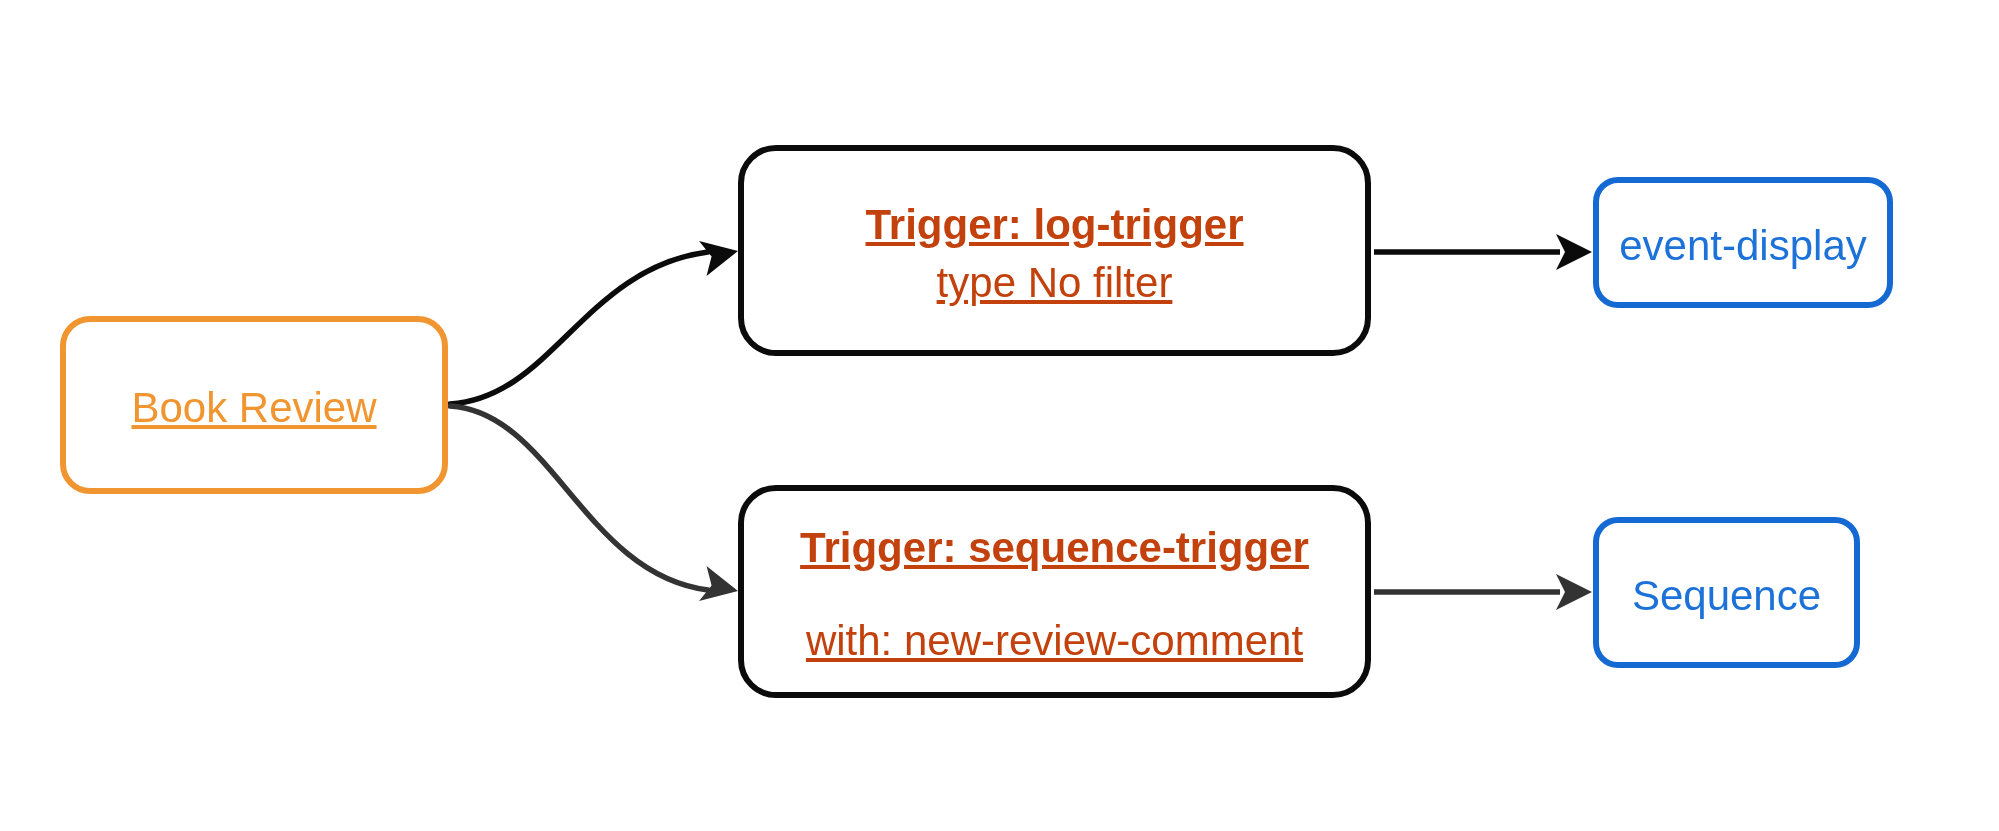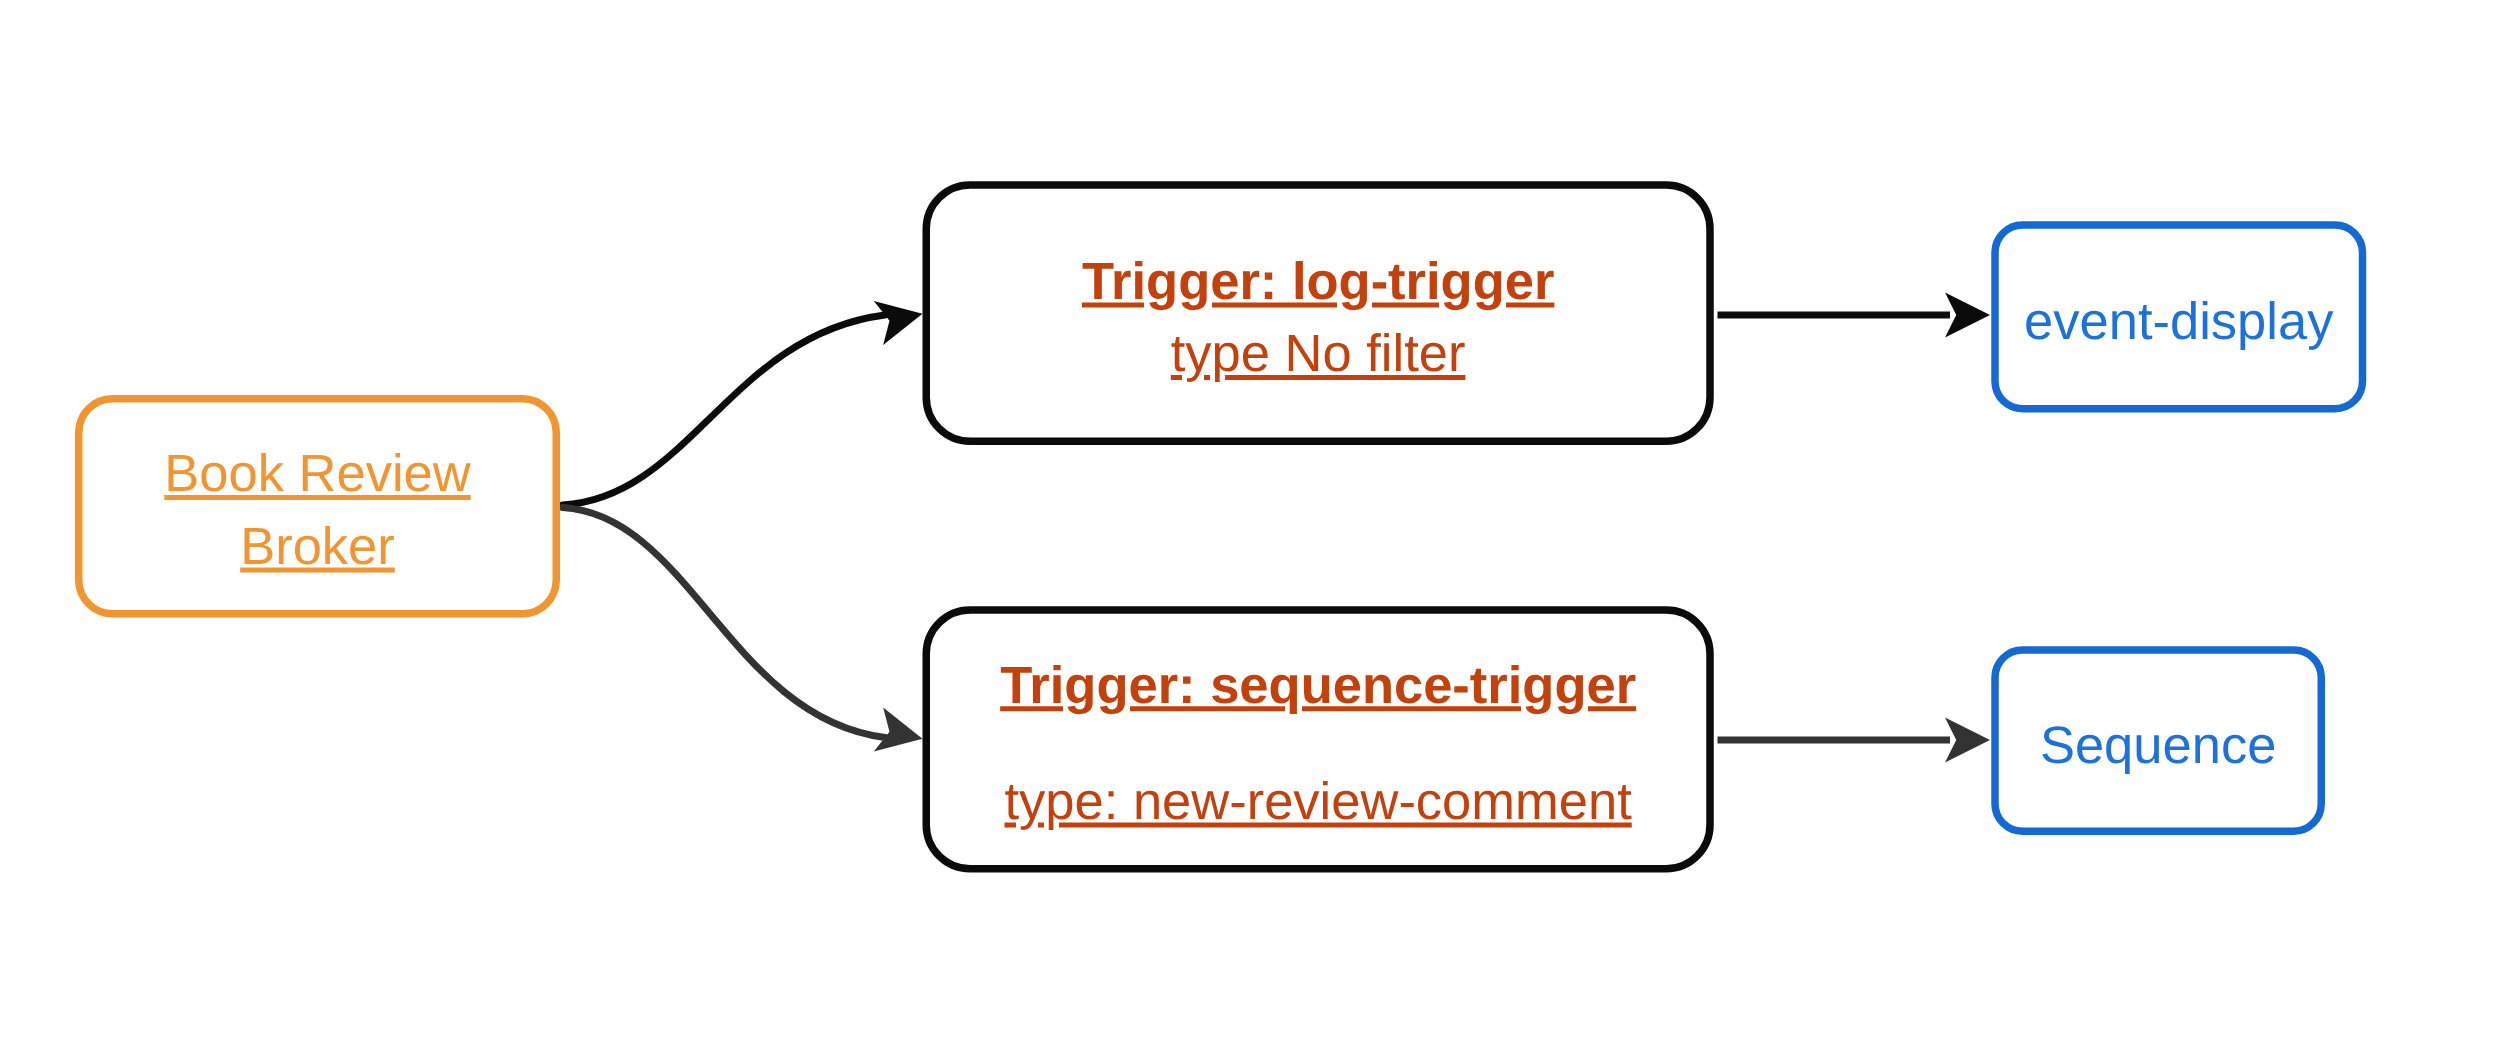--- a/index.html
+++ b/index.html
@@ -50,21 +50,21 @@
     text-decoration: underline;
   }
   .node-log-trigger      { left: 738px; top: 145px; width: 633px; height: 211px; }
   .node-sequence-trigger { left: 738px; top: 485px; width: 633px; height: 213px; gap: 35px; }
   .trigger-title { font-weight: bold; }
   .node-sink {
     border: 6px solid #1569D2;
     border-radius: 25px;
     color: #1C72D8;
   }
-  .node-event-display { left: 1593px; top: 177px; width: 300px; height: 153px; }
+  .node-event-display { left: 1593px; top: 177px; width: 300px; height: 131px; }
   .node-sequence      { left: 1593px; top: 517px; width: 267px; height: 151px; }
 </style>
 </head>
 <body>
 
 <div class="canvas">
 
   <svg class="edge-layer" viewBox="0 0 1999 831" xmlns="http://www.w3.org/2000/svg">
 
     <path d="M450,404 C552,398 584,268 708,252" fill="none" stroke-width="5.5" stroke-linecap="round" stroke="#0B0B0B"></path>
@@ -75,31 +75,30 @@
 
     <path d="M1374,252 H1560" fill="none" stroke-width="5.5" stroke-linecap="butt" stroke="#0B0B0B"></path>
     <polygon points="1592,252 1556,234 1565,252 1556,270" fill="#0B0B0B"></polygon>
 
     <path d="M1374,592 H1560" fill="none" stroke-width="5.5" stroke-linecap="butt" stroke="#333333"></path>
     <polygon points="1592,592 1556,574 1565,592 1556,610" fill="#333333"></polygon>
   </svg>
 
   <div class="node node-broker">
     <span>Book Review</span>
-    <span>Broker</span>
   </div>
 
   <div class="node node-trigger node-log-trigger">
     <span class="trigger-title">Trigger: log-trigger</span>
     <span class="trigger-subtitle">type No filter</span>
   </div>
 
   <div class="node node-trigger node-sequence-trigger">
     <span class="trigger-title">Trigger: sequence-trigger</span>
-    <span class="trigger-subtitle">type: new-review-comment</span>
+    <span class="trigger-subtitle">with: new-review-comment</span>
   </div>
 
   <div class="node node-sink node-event-display">
     <span>event-display</span>
   </div>
 
   <div class="node node-sink node-sequence">
     <span>Sequence</span>
   </div>
 

